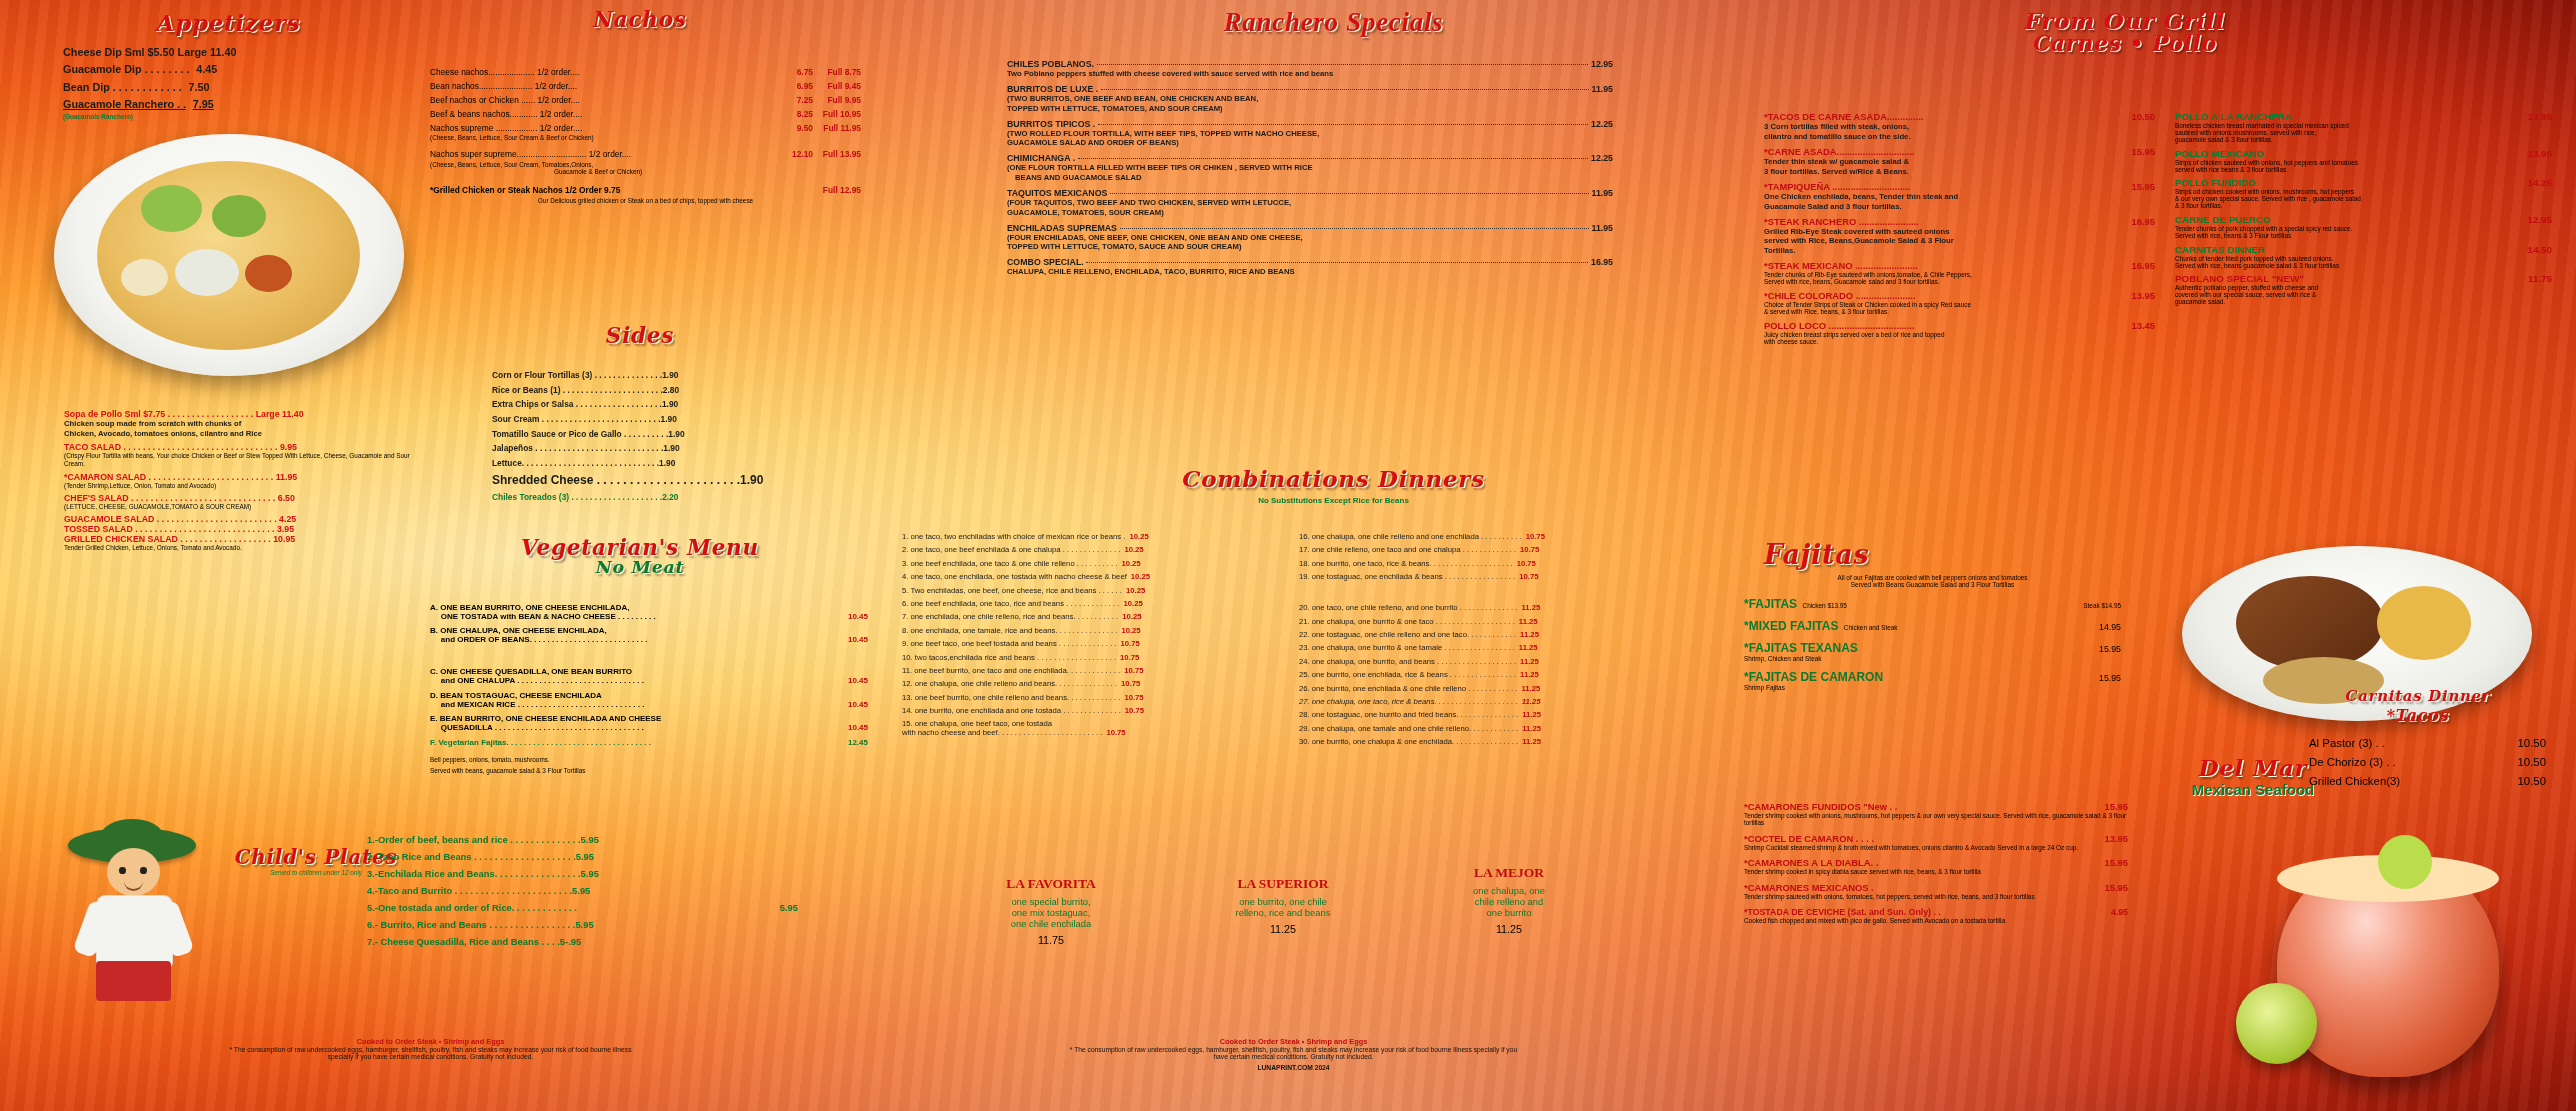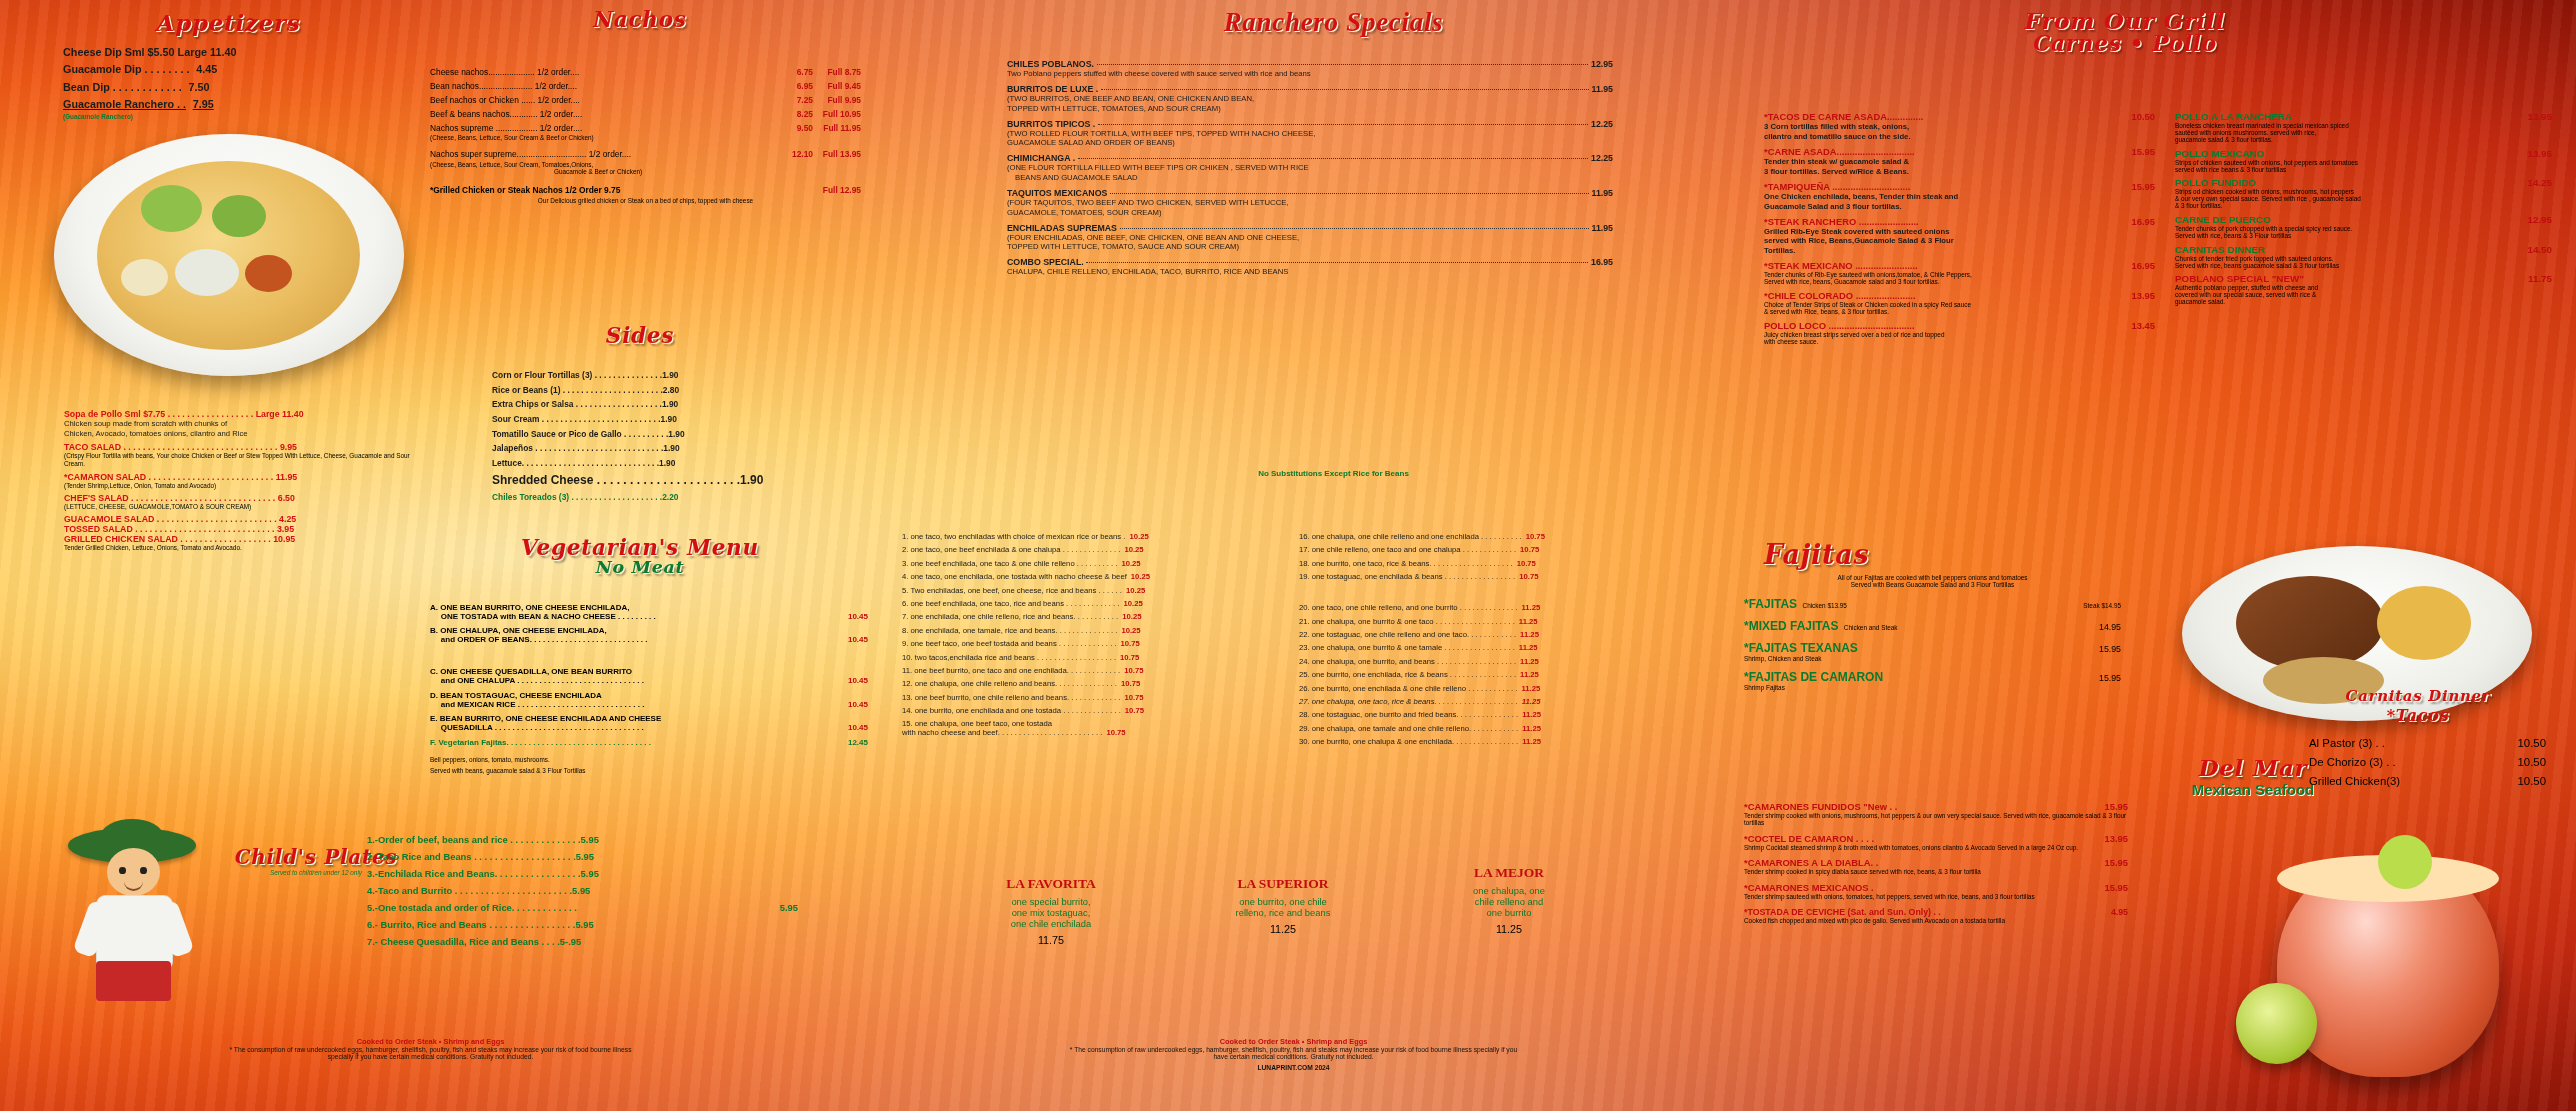--- a/index.html
+++ b/index.html
@@ -33,21 +33,21 @@
     text-align:center;
   }
   .script.green{color:#0a7a2f;}
   .sec-title{
     font-weight:bold;color:#c00c0f;font-size:10px;
   }
   .row{display:flex;align-items:baseline;font-size:8.8px;color:#1b1b1b;}
   .row .lbl{white-space:nowrap;}
   .row .dots{flex:1;border-bottom:1.3px dotted #333;margin:0 2.7px;transform:translateY(-2px);}
   .row .price{white-space:nowrap;font-weight:bold;}
-  .desc{font-size:7.7px;color:#1b1b1b;line-height:1.25;}
+  .desc{font-size:7.7px;color:#1b1b1b;line-height:1.25;font-weight:bold;}
   .red{color:#c00c0f;}
   .green{color:#0a7a2f;}
   .bold{font-weight:bold;}
   .tiny{font-size:6.4px;}
   .plate{
     border-radius:50%;
   }
   .footerline{font-size:6.7px;text-align:center;color:#111;}
   .foot-red{color:#c00c0f;font-weight:bold;font-size:7.4px;text-align:center;}
 </style>
@@ -352,20 +352,21 @@
       <div class="row sec-title">
           <span class="lbl">COMBO SPECIAL.</span>
           <span class="dots"></span>
           <span class="price">16.95</span>
         </div>
       <div class="desc">CHALUPA, CHILE RELLENO, ENCHILADA, TACO, BURRITO, RICE AND BEANS</div>
     </div>
   </div>
 
   <div class="col" style="left:997px;top:465px;width:673px;">
+    <div class="script" style="font-size:23px;">Combinations Dinners</div>
     <div class="bold green" style="text-align:center;font-size:8px;margin-top:4px;">No Substitutions Except Rice for Beans</div>
   </div>
 
   <div class="col" style="left:902px;top:532px;width:774px;display:flex;gap:20px;">
     <div style="width:377px;">
       <div class="row" style="font-size:7.7px;margin-bottom:4.4px;">
           <span class="lbl">1.  one taco, two enchiladas with choice of mexican rice or beans .</span>
           <span class="price red bold" style="margin-left:4px;">10.25</span>
         </div>
       <div class="row" style="font-size:7.7px;margin-bottom:4.4px;">

